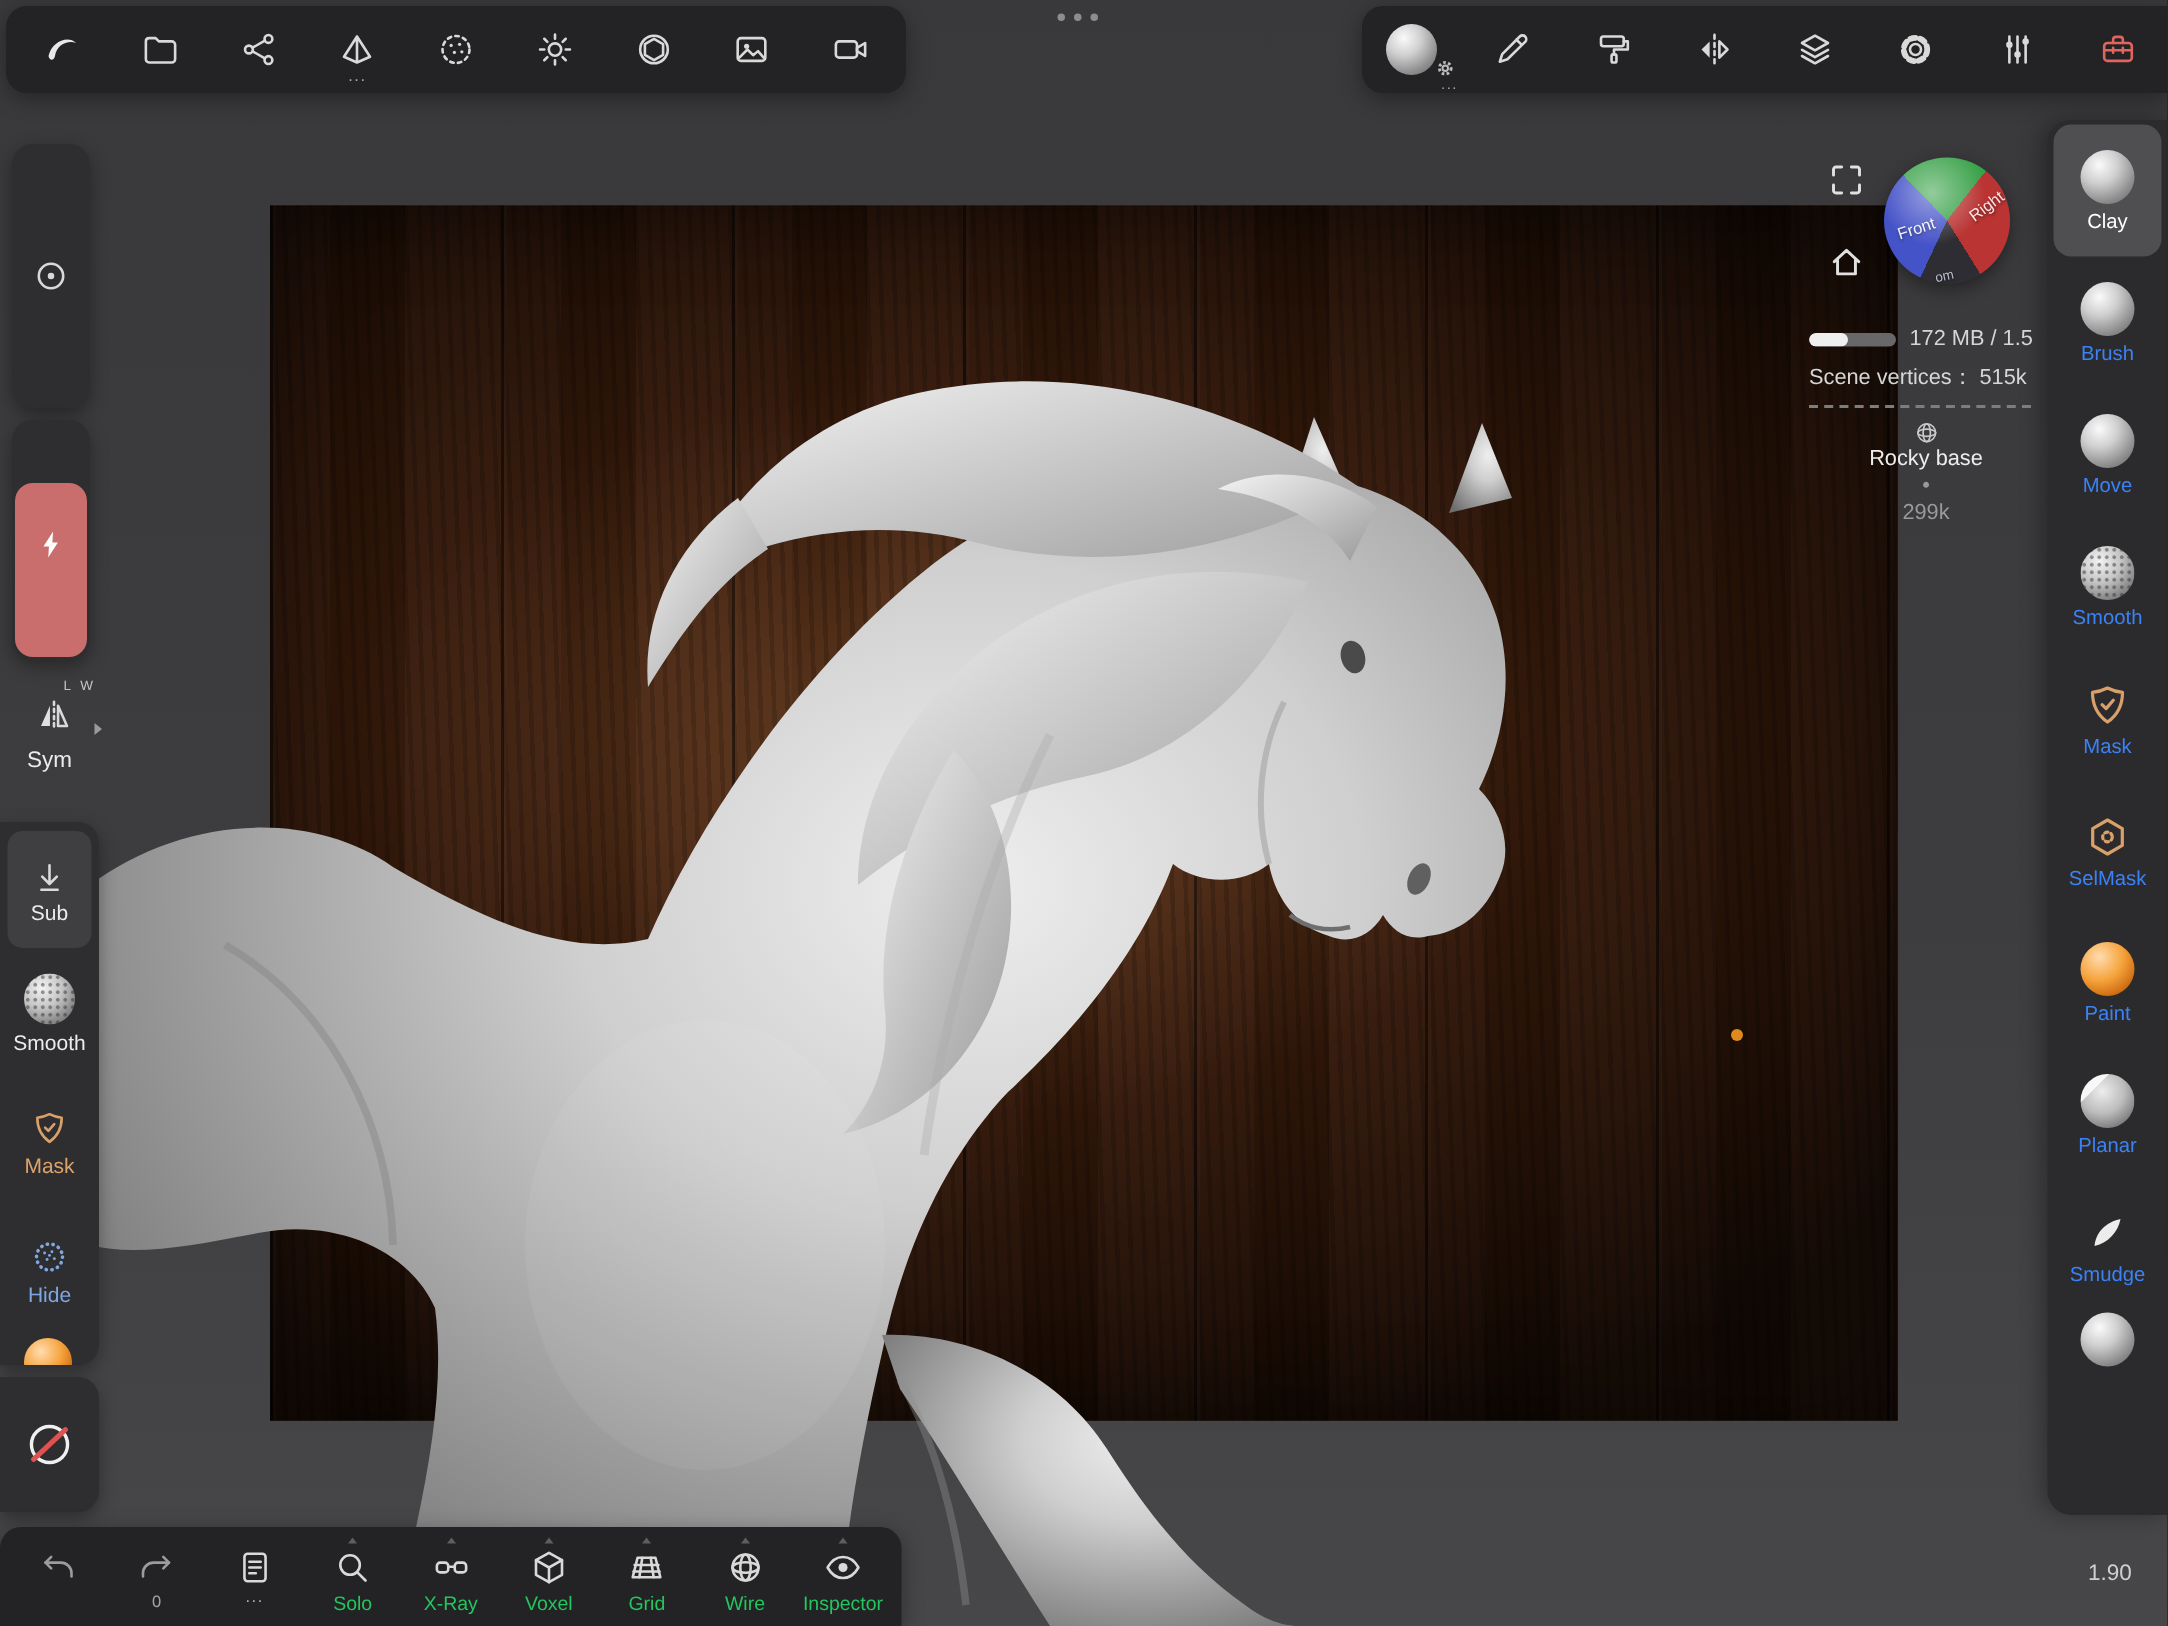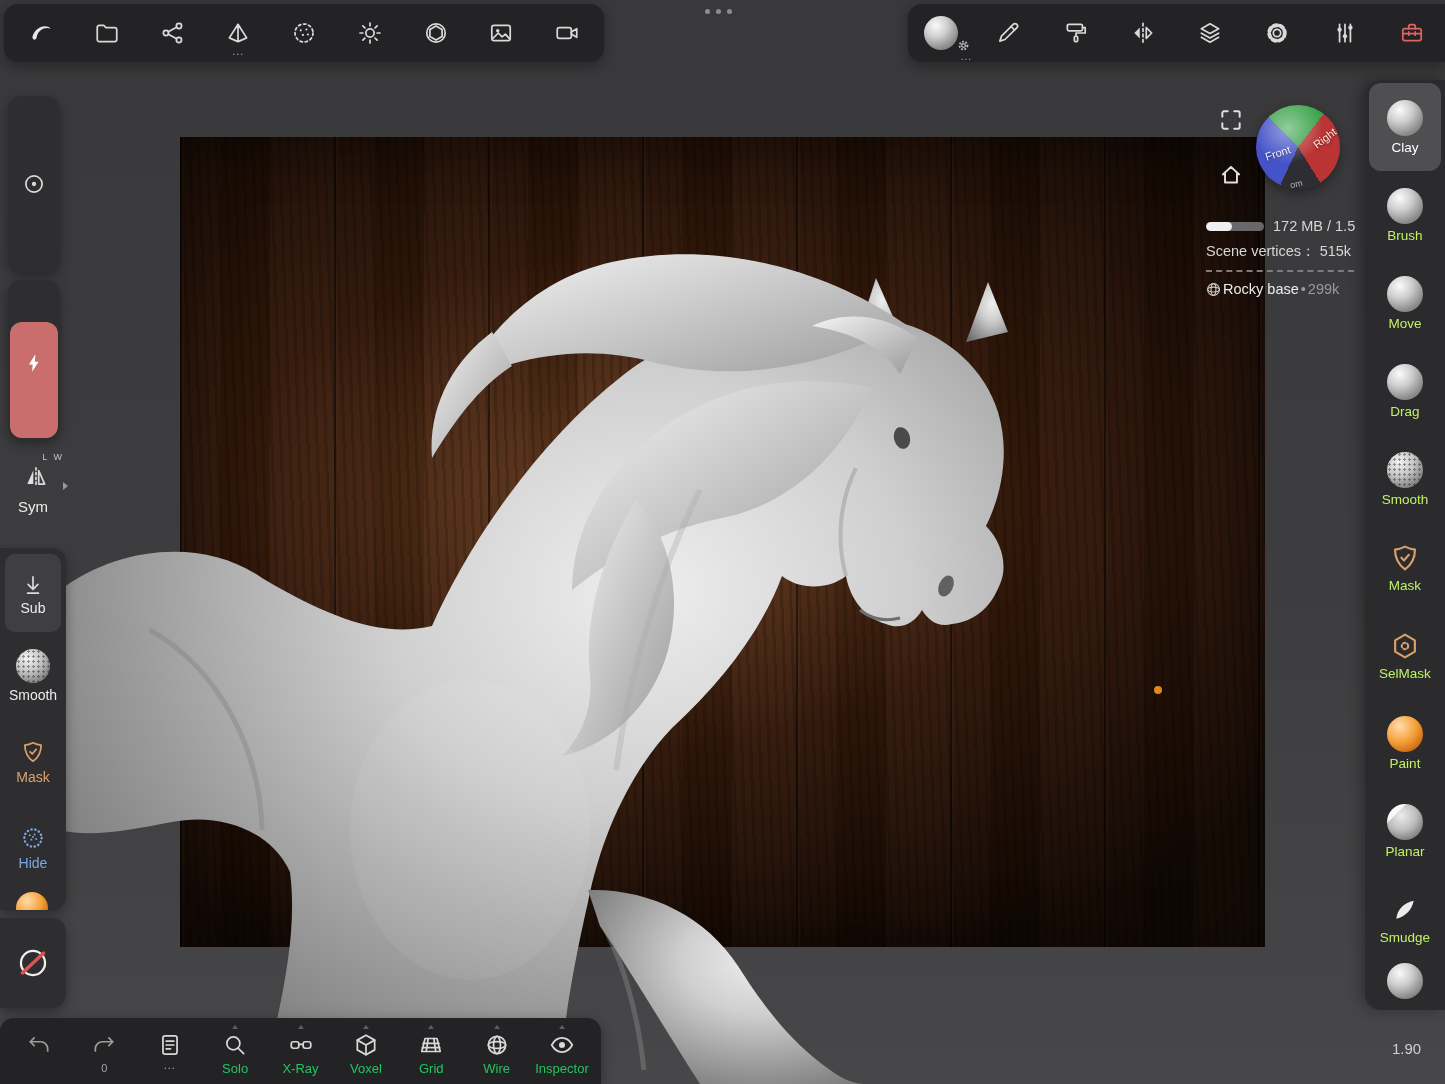--- a/index.html
+++ b/index.html
@@ -49,21 +49,21 @@
   .bottom-bar{left:0;top:1018px;width:601px;height:66px;border-radius:14px 14px 0 0;display:flex;align-items:flex-start;justify-content:space-between;padding:6px 8px 0 8px;box-sizing:border-box;}
   .bb-item{position:relative;width:62px;height:58px;display:flex;flex-direction:column;align-items:center;justify-content:flex-start;padding-top:8px;box-sizing:border-box;cursor:pointer;}
   .bb-item .lbl{font-size:13px;color:#22c55e;margin-top:3px;}
   .bb-count{font-size:11px;color:#a5a5a5;margin-top:4px;}
   .bb-more{font-size:11px;color:#b3b3b3;letter-spacing:1px;margin-top:1px;}
   .bb-caret{position:absolute;top:1px;left:50%;transform:translateX(-50%);width:0;height:0;border-bottom:4px solid #7e7e7e;border-left:3.5px solid transparent;border-right:3.5px solid transparent;opacity:.65;}
   
   .sidebar{left:1365px;top:80px;width:80px;height:930px;background:#2b2b2d;border-radius:16px 0 0 16px;box-shadow:-4px 0 14px rgba(0,0,0,.3);display:flex;flex-direction:column;align-items:center;padding-top:3px;box-sizing:border-box;overflow:hidden;}
   .side-item{width:72px;height:88px;border-radius:12px;display:flex;flex-direction:column;align-items:center;justify-content:center;gap:5px;cursor:pointer;flex:0 0 auto;}
   .side-item.selected{background:#4f4f52;}
-  .side-item .lbl{font-size:13.5px;line-height:1;color:#bef264;}
+  .side-item .lbl{font-size:13.5px;line-height:1;color:#3b82f6;}
   
   .wood{left:180px;top:137px;width:1085px;height:810px;background-color:#24120a;
     background-image:
       repeating-linear-gradient(90deg,rgba(0,0,0,.45) 0 2px,rgba(255,255,255,.02) 2px 4px,rgba(0,0,0,0) 4px 154px),
       repeating-linear-gradient(88deg,rgba(0,0,0,.16) 0 3px,rgba(0,0,0,0) 3px 9px),
       radial-gradient(75% 60% at 42% 45%,rgba(205,130,75,.38),rgba(90,45,22,.18) 50%,rgba(0,0,0,.55) 100%),
       repeating-linear-gradient(90deg,#2d170c 0 40px,#241106 40px 90px,#311a0e 90px 154px);
     box-shadow:0 0 60px rgba(0,0,0,.45) inset;}
   .horse-svg{left:0;top:70px;width:1365px;height:1014px;pointer-events:none;}
   .dot-orange{left:1154px;top:686px;width:8px;height:8px;border-radius:50%;background:#e0891e;}
@@ -77,21 +77,21 @@
   .gz{position:absolute;font-size:11px;color:#eef1ff;text-shadow:0 1px 2px rgba(0,0,0,.5);}
   .gz-front{left:9px;top:42px;transform:rotate(-18deg);}
   .gz-right{right:2px;top:27px;transform:rotate(-37deg);color:#ffe4e2;}
   .gz-bottom{left:34px;bottom:0px;transform:rotate(-12deg);font-size:9px;color:#b9bccb;}
   .stats{left:1206px;top:218px;width:156px;font-size:14.5px;color:#d6d6d6;}
   .mem-row{display:flex;align-items:center;gap:9px;white-space:nowrap;overflow:hidden;}
   .pbar{width:58px;height:9px;border-radius:5px;background:#68686b;overflow:hidden;flex:0 0 auto;}
   .pfill{width:45%;height:100%;background:#efefef;border-radius:5px;}
   .vtx-row{margin-top:8px;white-space:nowrap;}
   .sep{margin-top:9px;width:148px;border-top:2px dashed #7d7d7d;height:0;}
-  .obj-row{margin-top:9px;display:flex;align-items:center;gap:2px;white-space:nowrap;}
+  .obj-row{margin-top:9px;display:flex;align-items:center;gap:2px;white-space:nowrap;flex-direction:column;}
   .obj-name{color:#ececec;}
   .obj-meta{color:#9a9a9a;}
   .version{left:1392px;top:1040px;font-size:15px;color:#cfcfcf;}
 </style>
 </head>
 <body>
 
 <div id="stage">
 
   <div class="abs wood"></div>
@@ -422,24 +422,20 @@
     </div>
     <div class="side-item">
       <div class="sph sph-36"></div>
       <span class="lbl">Brush</span>
     </div>
     <div class="side-item">
       <div class="sph sph-36"></div>
       <span class="lbl c-b">Move</span>
     </div>
     <div class="side-item">
-      <div class="sph sph-36"></div>
-      <span class="lbl c-b">Drag</span>
-    </div>
-    <div class="side-item">
       <div class="sph sph-36 sph-noise"></div>
       <span class="lbl">Smooth</span>
     </div>
     <div class="side-item">
       <svg class="ic" viewBox="0 0 24 24" style="width:32px;height:32px;stroke:#d9a06a;">
           <path d="M12 3.5c2.6 1.3 5 2 7.5 2.2 0 6.3-2.5 11.3-7.5 14.8-5-3.5-7.5-8.5-7.5-14.8C7 5.5 9.4 4.8 12 3.5Z"></path>
           <path d="M9.3 11.8l2 2 3.6-4.2"></path>
         </svg>
       <span class="lbl c-o">Mask</span>
     </div>

